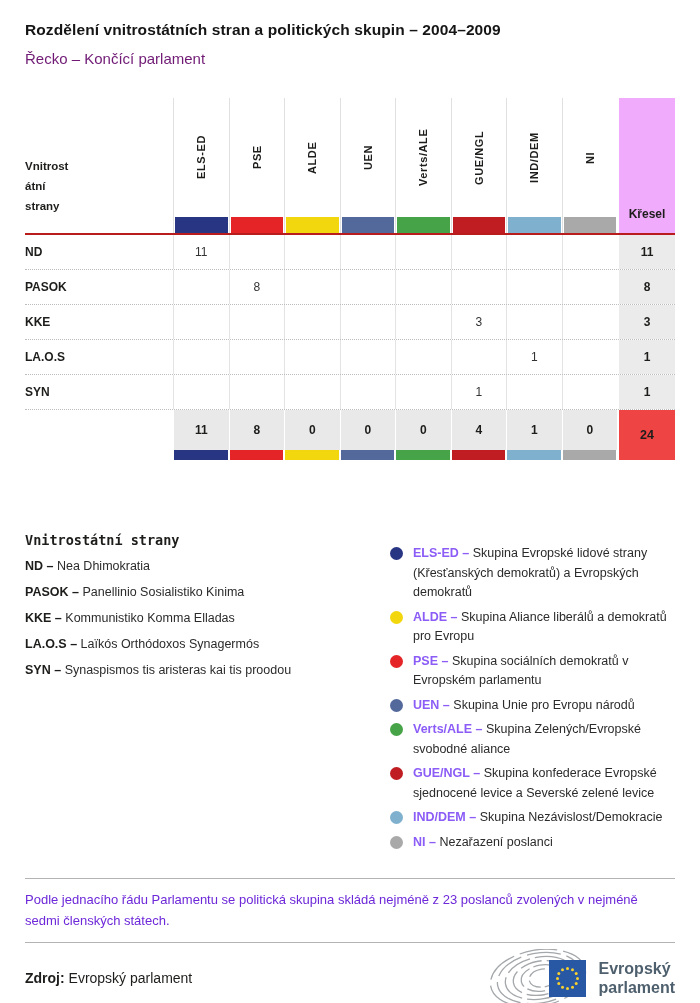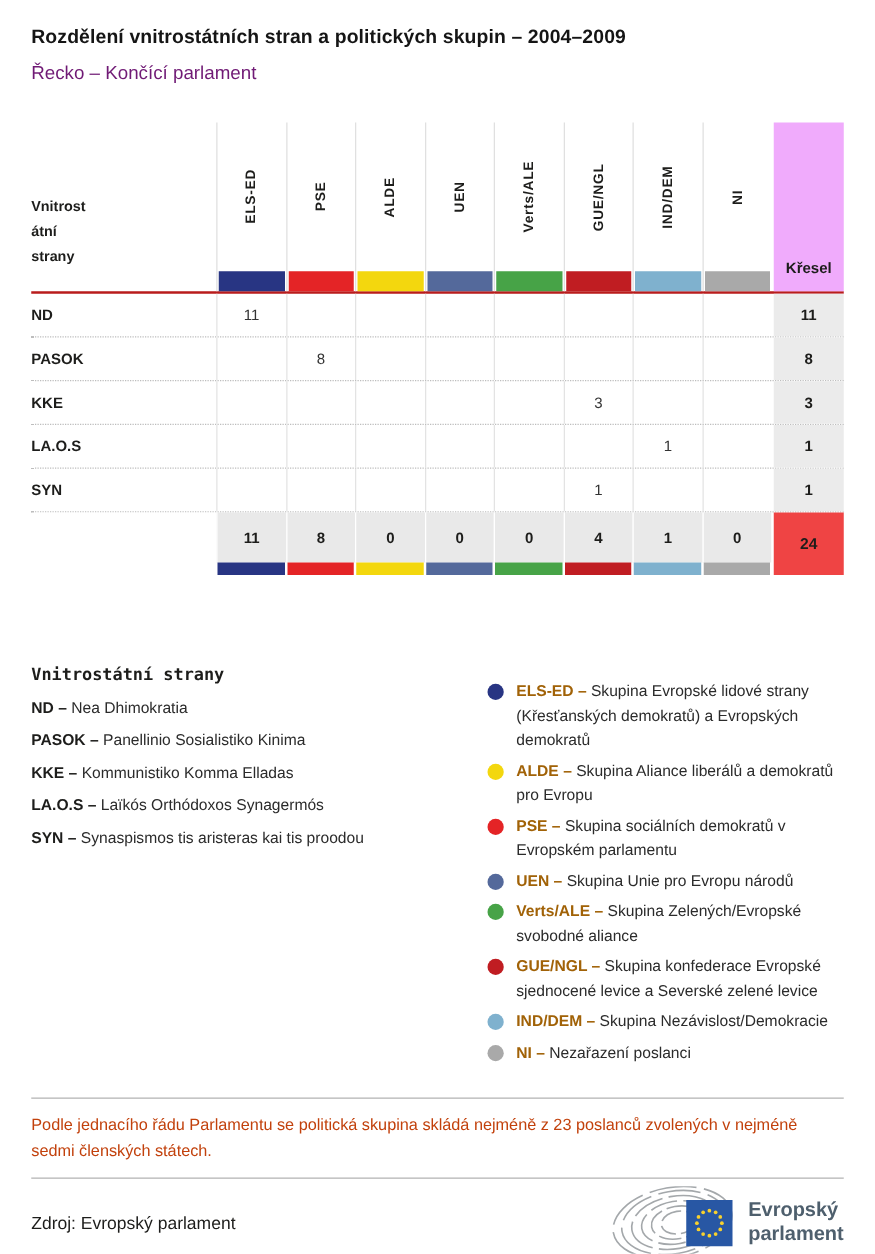--- a/index.html
+++ b/index.html
@@ -51,29 +51,29 @@
   .plegend-header { font-family:"DejaVu Sans Mono", monospace; font-size:13.5px; font-weight:700; }
   .plegend-item { margin-top:10px; font-size:12.5px; line-height:16px; color:#2b2b2b; }
   .plegend-item b { color:#1d1d1b; }
 
   .glegend { flex:1; padding-left:25px; }
   .glegend-header { font-size:12.5px; font-weight:700; }
   .glegend-items { margin-top:12px; }
   .glegend-item { display:flex; margin-bottom:5px; }
   .dot { width:13px; height:13px; border-radius:50%; flex:0 0 13px; margin-top:3px; }
   .gtext { margin-left:10px; font-size:12.5px; line-height:19.5px; color:#2b2b2b; }
-  .gtext b { color:#a16207; }
+  .gtext b { color:#8b5cf6; }
 
   
   .footer { margin-top:21px; }
   .rule { border-top:1px solid #b3b3b3; }
-  .note { margin:10px 0 11px; font-size:13px; line-height:21px; color:#c2410c; max-width:640px; }
+  .note { margin:10px 0 11px; font-size:13px; line-height:21px; color:#6d28d9; max-width:640px; }
   .source-row { display:flex; justify-content:space-between; align-items:center; margin-top:4px; height:62px; }
   .source { font-size:14px; color:#1d1d1b; }
-  .source .lbl { font-weight:400; }
+  .source .lbl { font-weight:700; }
   .logo { display:flex; align-items:center; }
   .logo-text { margin-left:8px; font-size:16px; font-weight:700; color:#4e5f6d; line-height:19px; }
 </style>
 </head>
 <body>
 
 <div class="page">
 
   <h1 class="title">Rozdělení vnitrostátních stran a politických skupin – 2004–2009</h1>
   <div class="subtitle">Řecko – Končící parlament</div>

